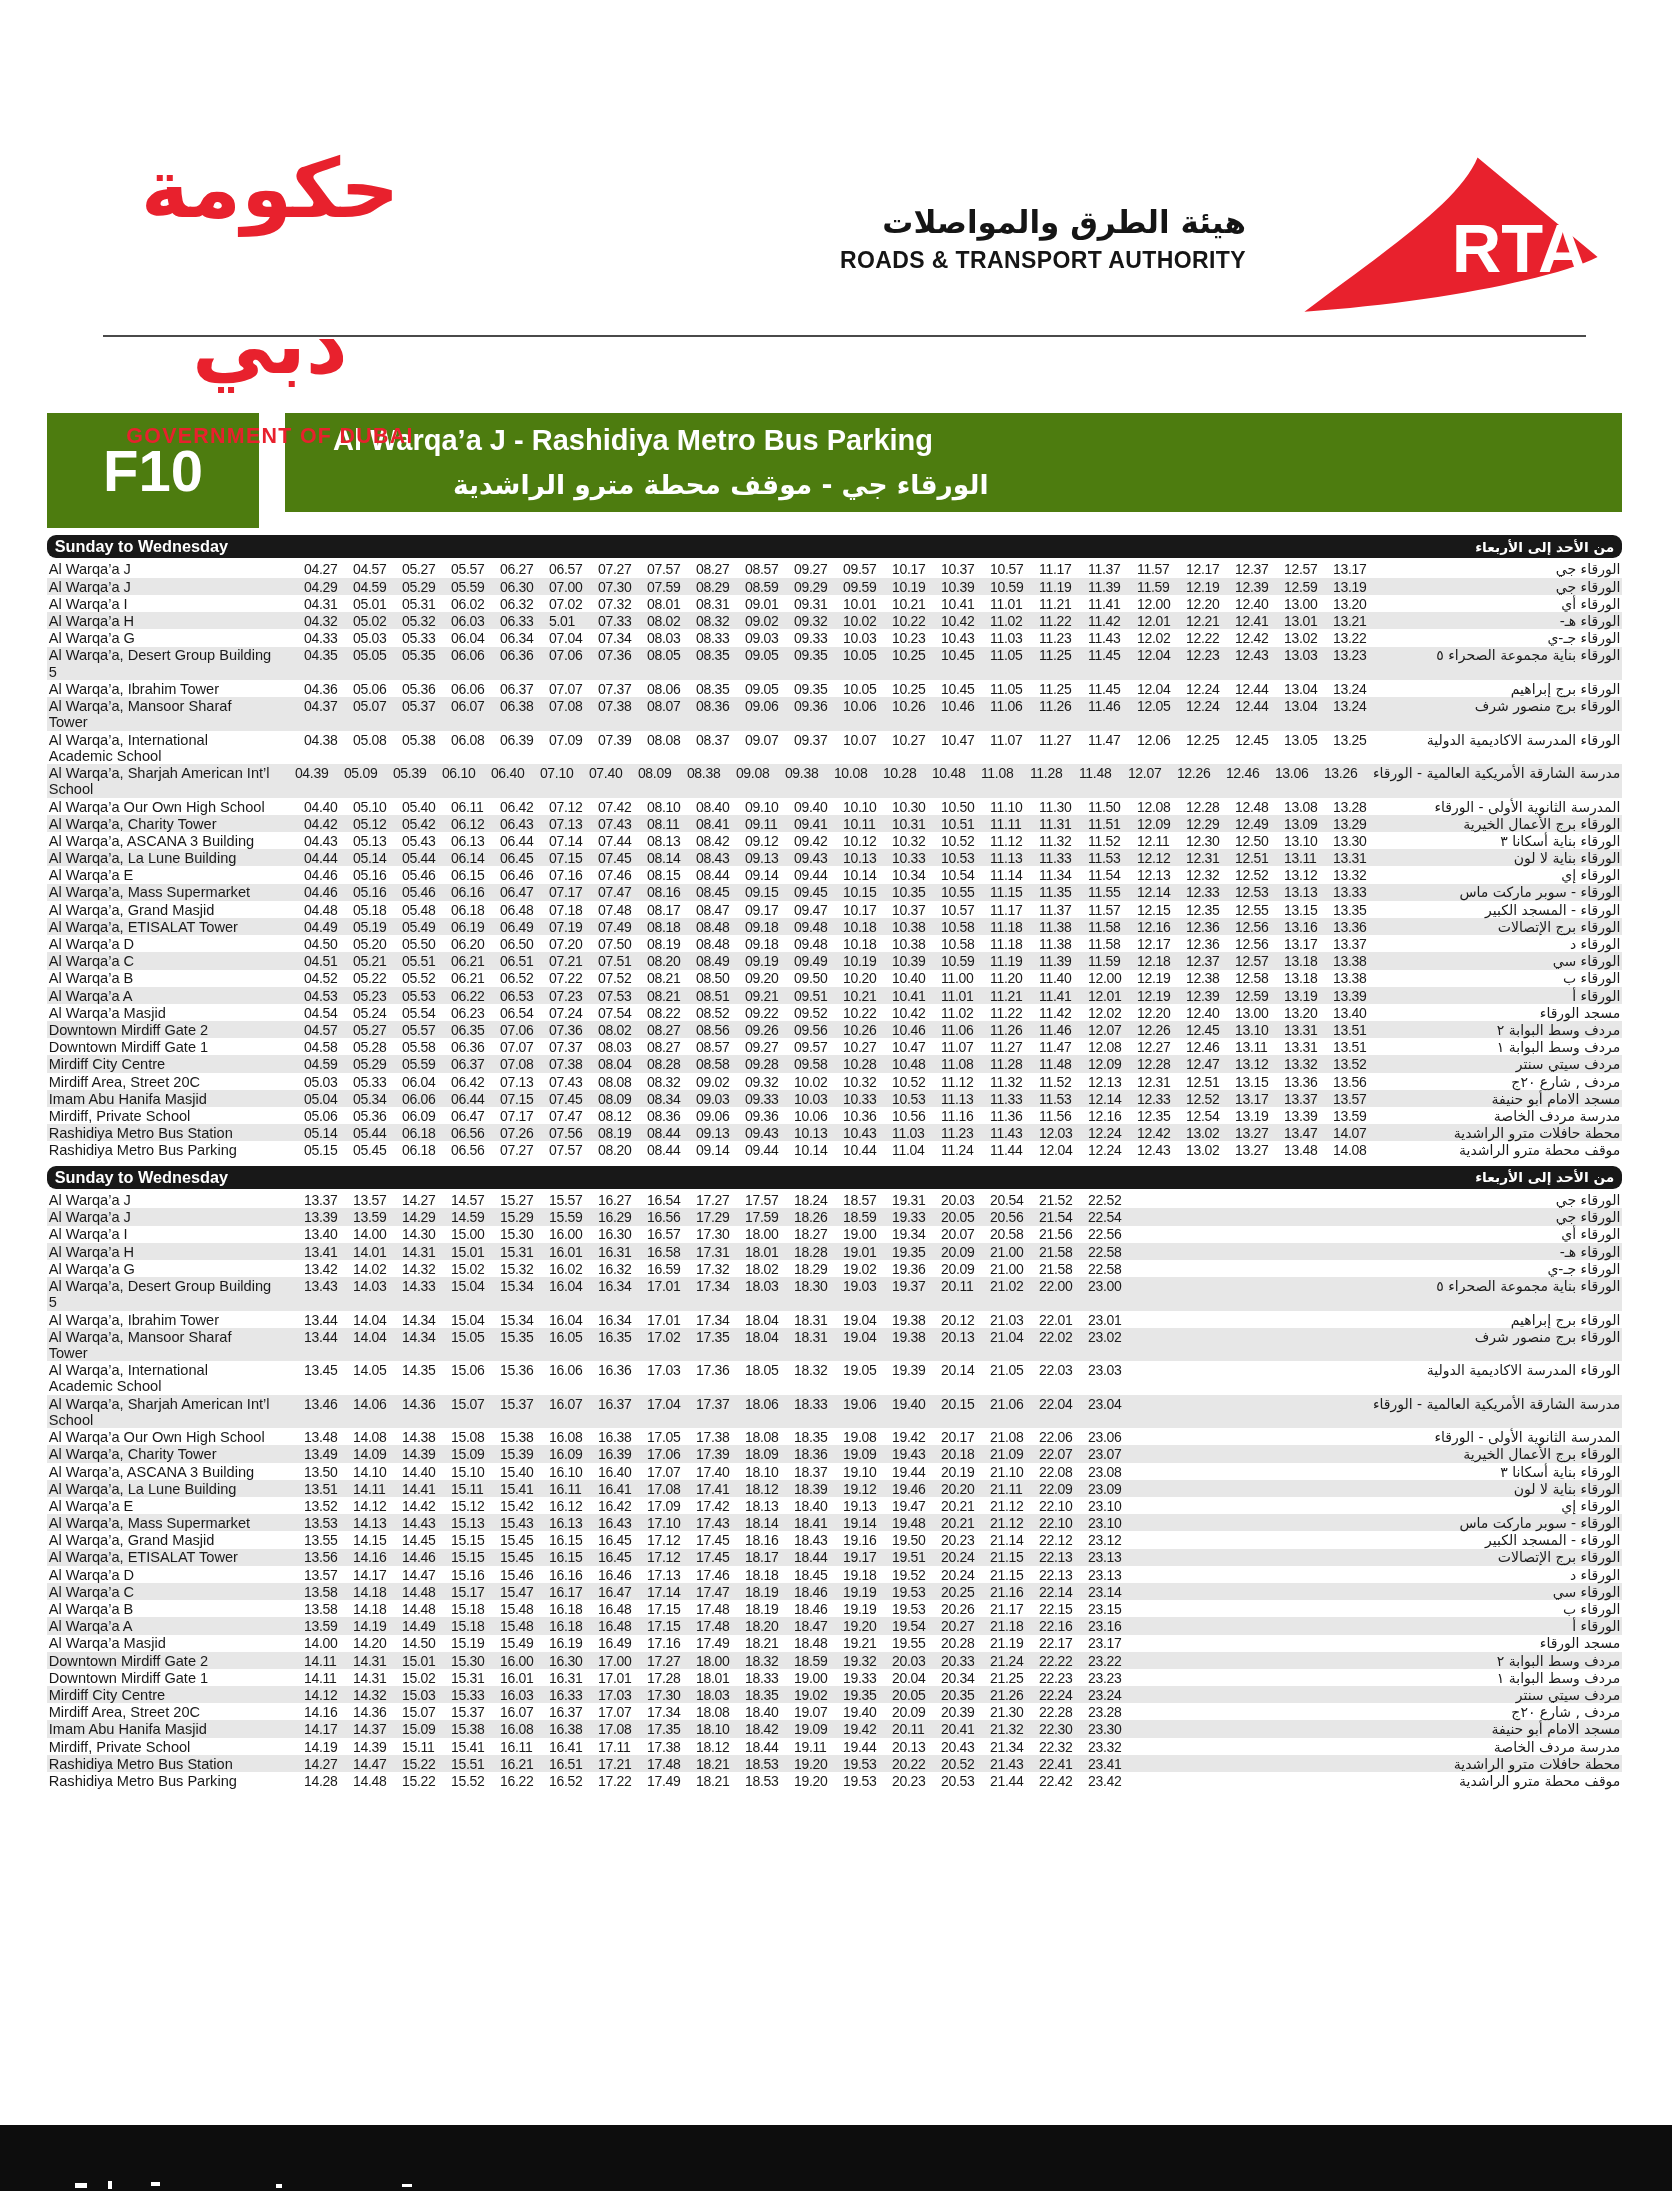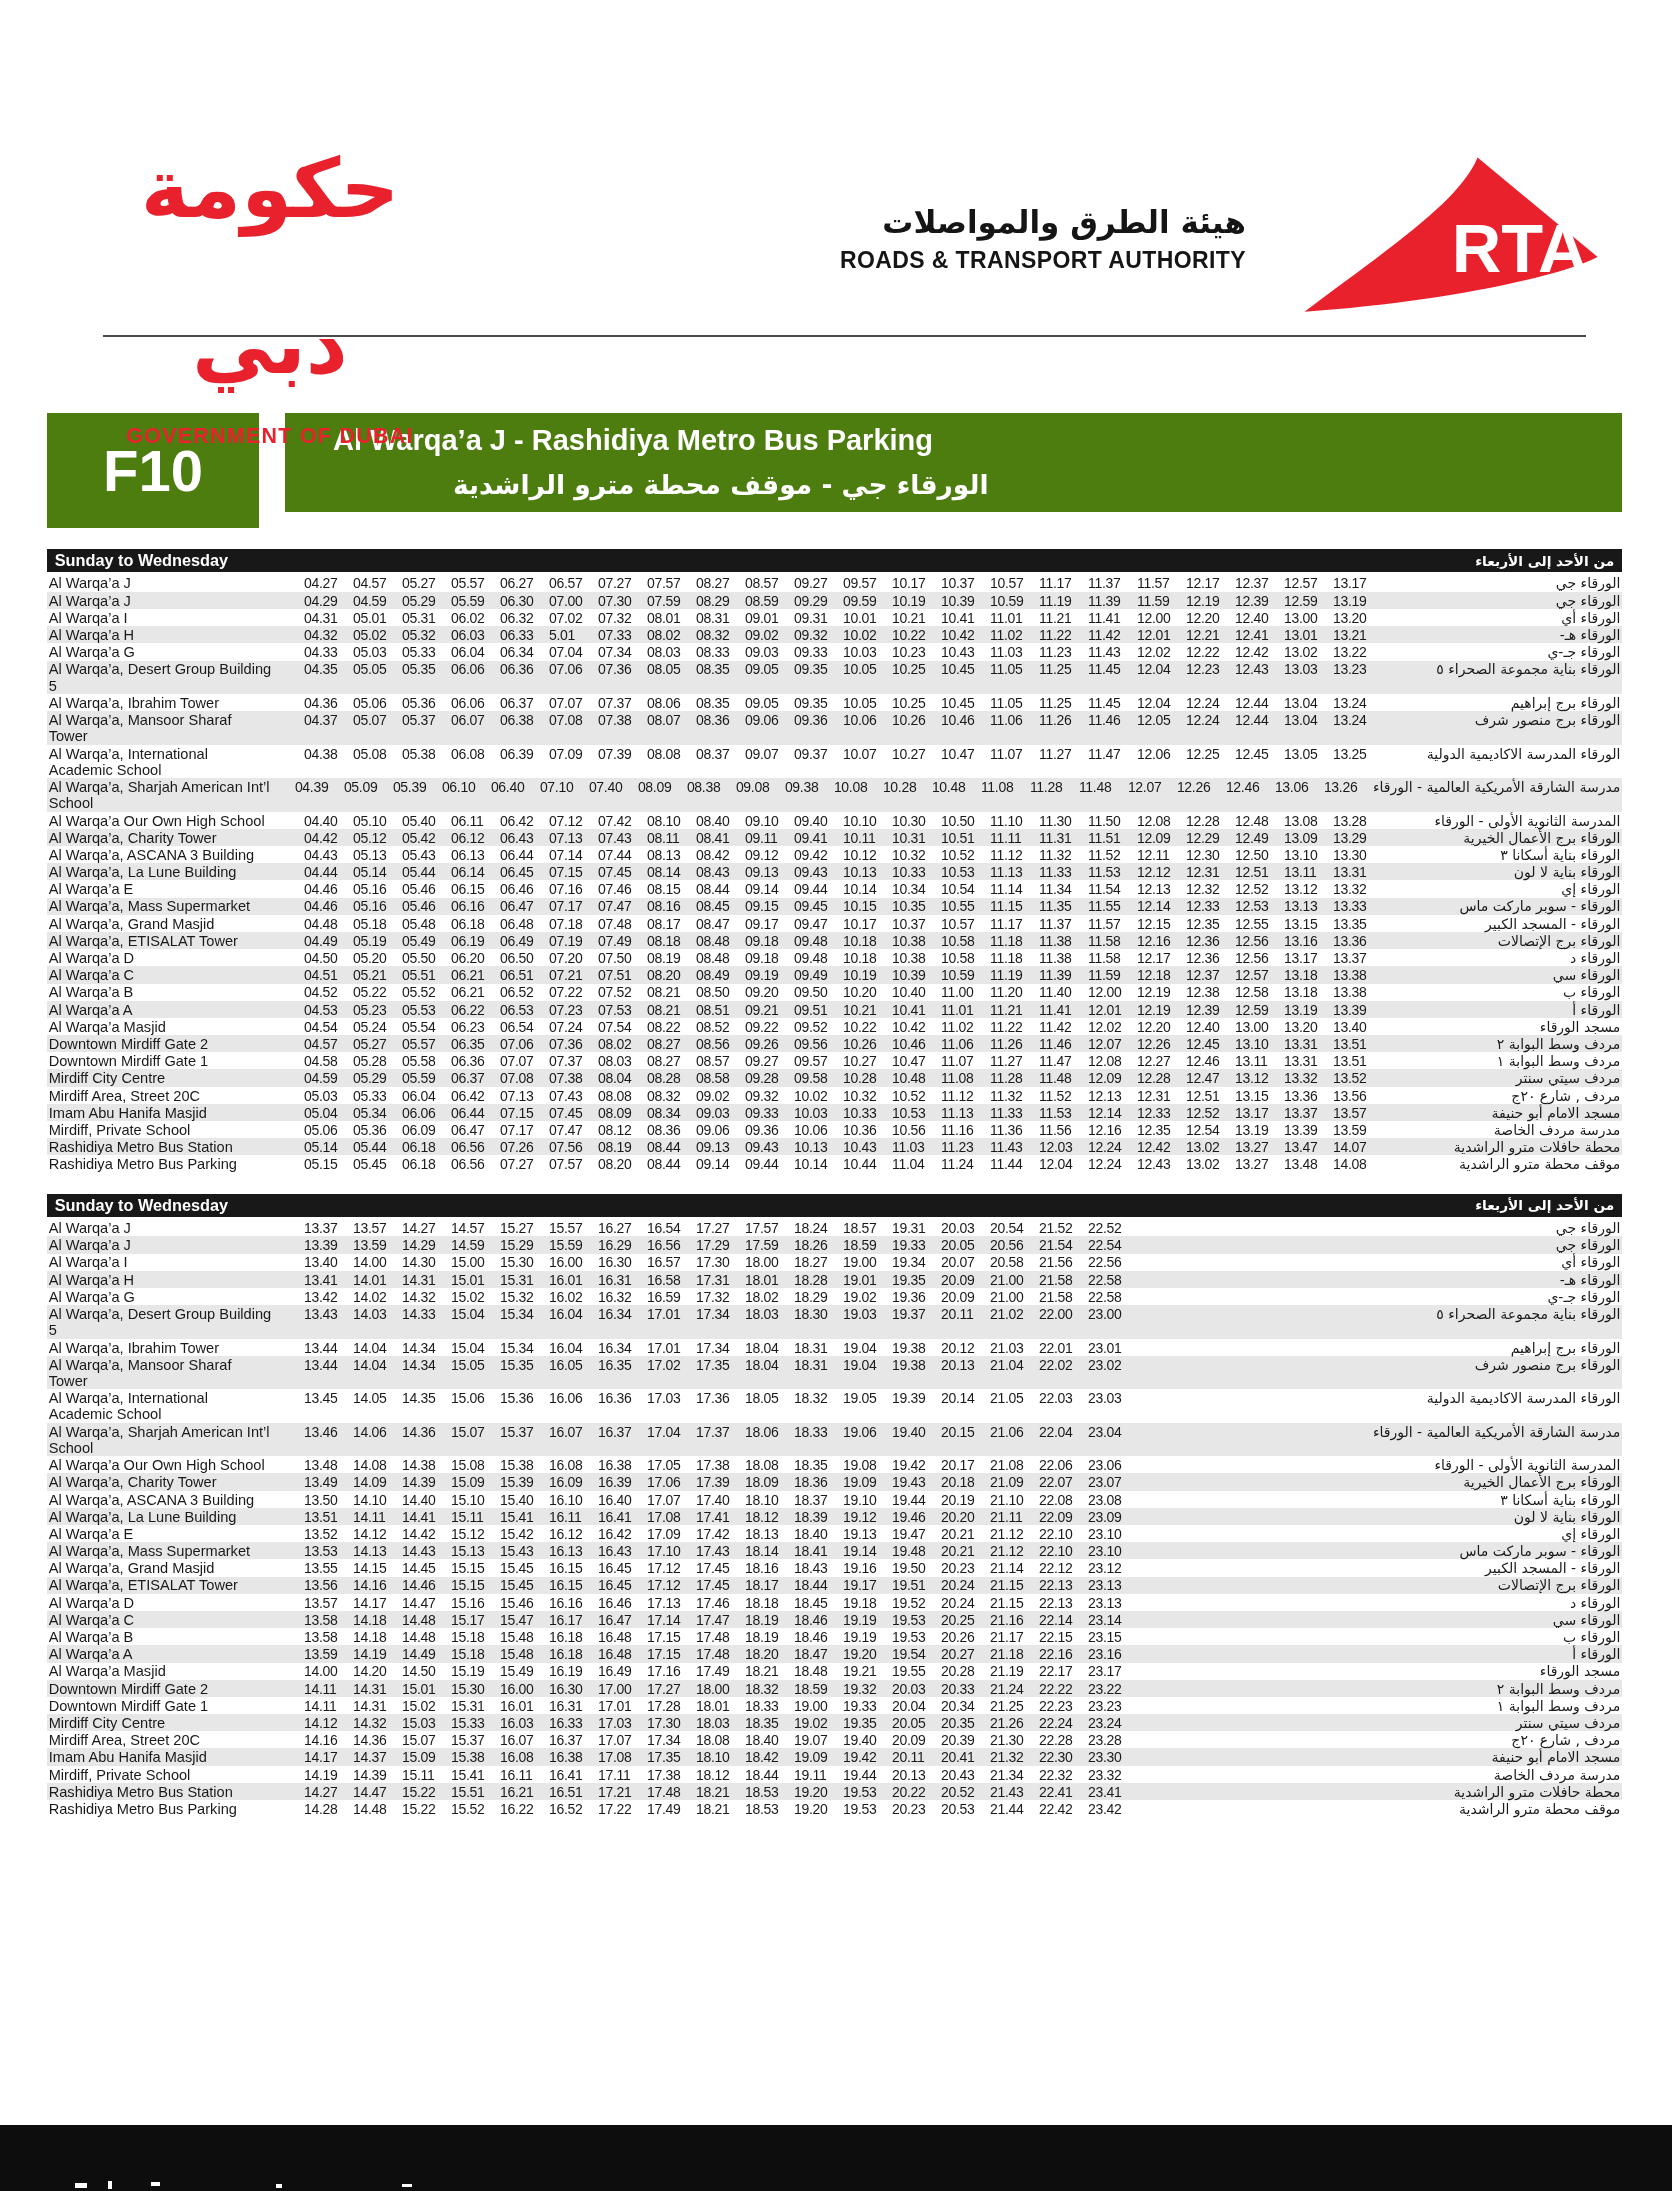--- a/index.html
+++ b/index.html
@@ -23,21 +23,21 @@
   
   .content{margin:0 51px 0 47px;}
   .route-head{display:flex;gap:26px;}
   .rbox{background:#4d7c0f;color:#fff;}
   .f10{width:212px;height:115px;font-size:58px;font-weight:bold;display:flex;align-items:center;justify-content:center;}
   .rtitle{flex:1;height:99px;padding-left:48px;box-sizing:border-box;display:flex;flex-direction:column;justify-content:center;}
   .rtitle .en{font-size:29px;font-weight:bold;line-height:1.1;}
   .rtitle .att{font-size:26.5px;font-weight:bold;margin-top:12px;margin-right:auto;margin-left:120px;}
 
   
-  .day-bar{margin-top:21px;background:#181818;color:#fff;display:flex;justify-content:space-between;align-items:center;height:23px;padding:0 7.7px;font-weight:bold;}
+  .day-bar{margin-top:7px;background:#181818;color:#fff;display:flex;justify-content:space-between;align-items:center;height:23px;padding:0 7.7px;font-weight:bold;border-radius:9px;}
   .day-bar .den{font-size:16.3px;}
   .day-bar .dar{font-size:13.7px;}
   .rows{margin-top:2.6px;}
   .row{display:flex;align-items:flex-start;padding:0.9px 0 0 0;min-height:16.3px;}
   .row:nth-child(even){background:#e7e7e7;}
   .row .nm{width:257px;font-size:14.6px;line-height:16.3px;white-space:pre-line;padding-left:1.7px;box-sizing:border-box;}
   .row .times{display:flex;}
   .row .t{width:49px;font-size:14px;line-height:16.3px;letter-spacing:-0.3px;}
   .row .nar{flex:1;font-size:14px;line-height:16.3px;white-space:nowrap;padding-right:1.7px;}
 

